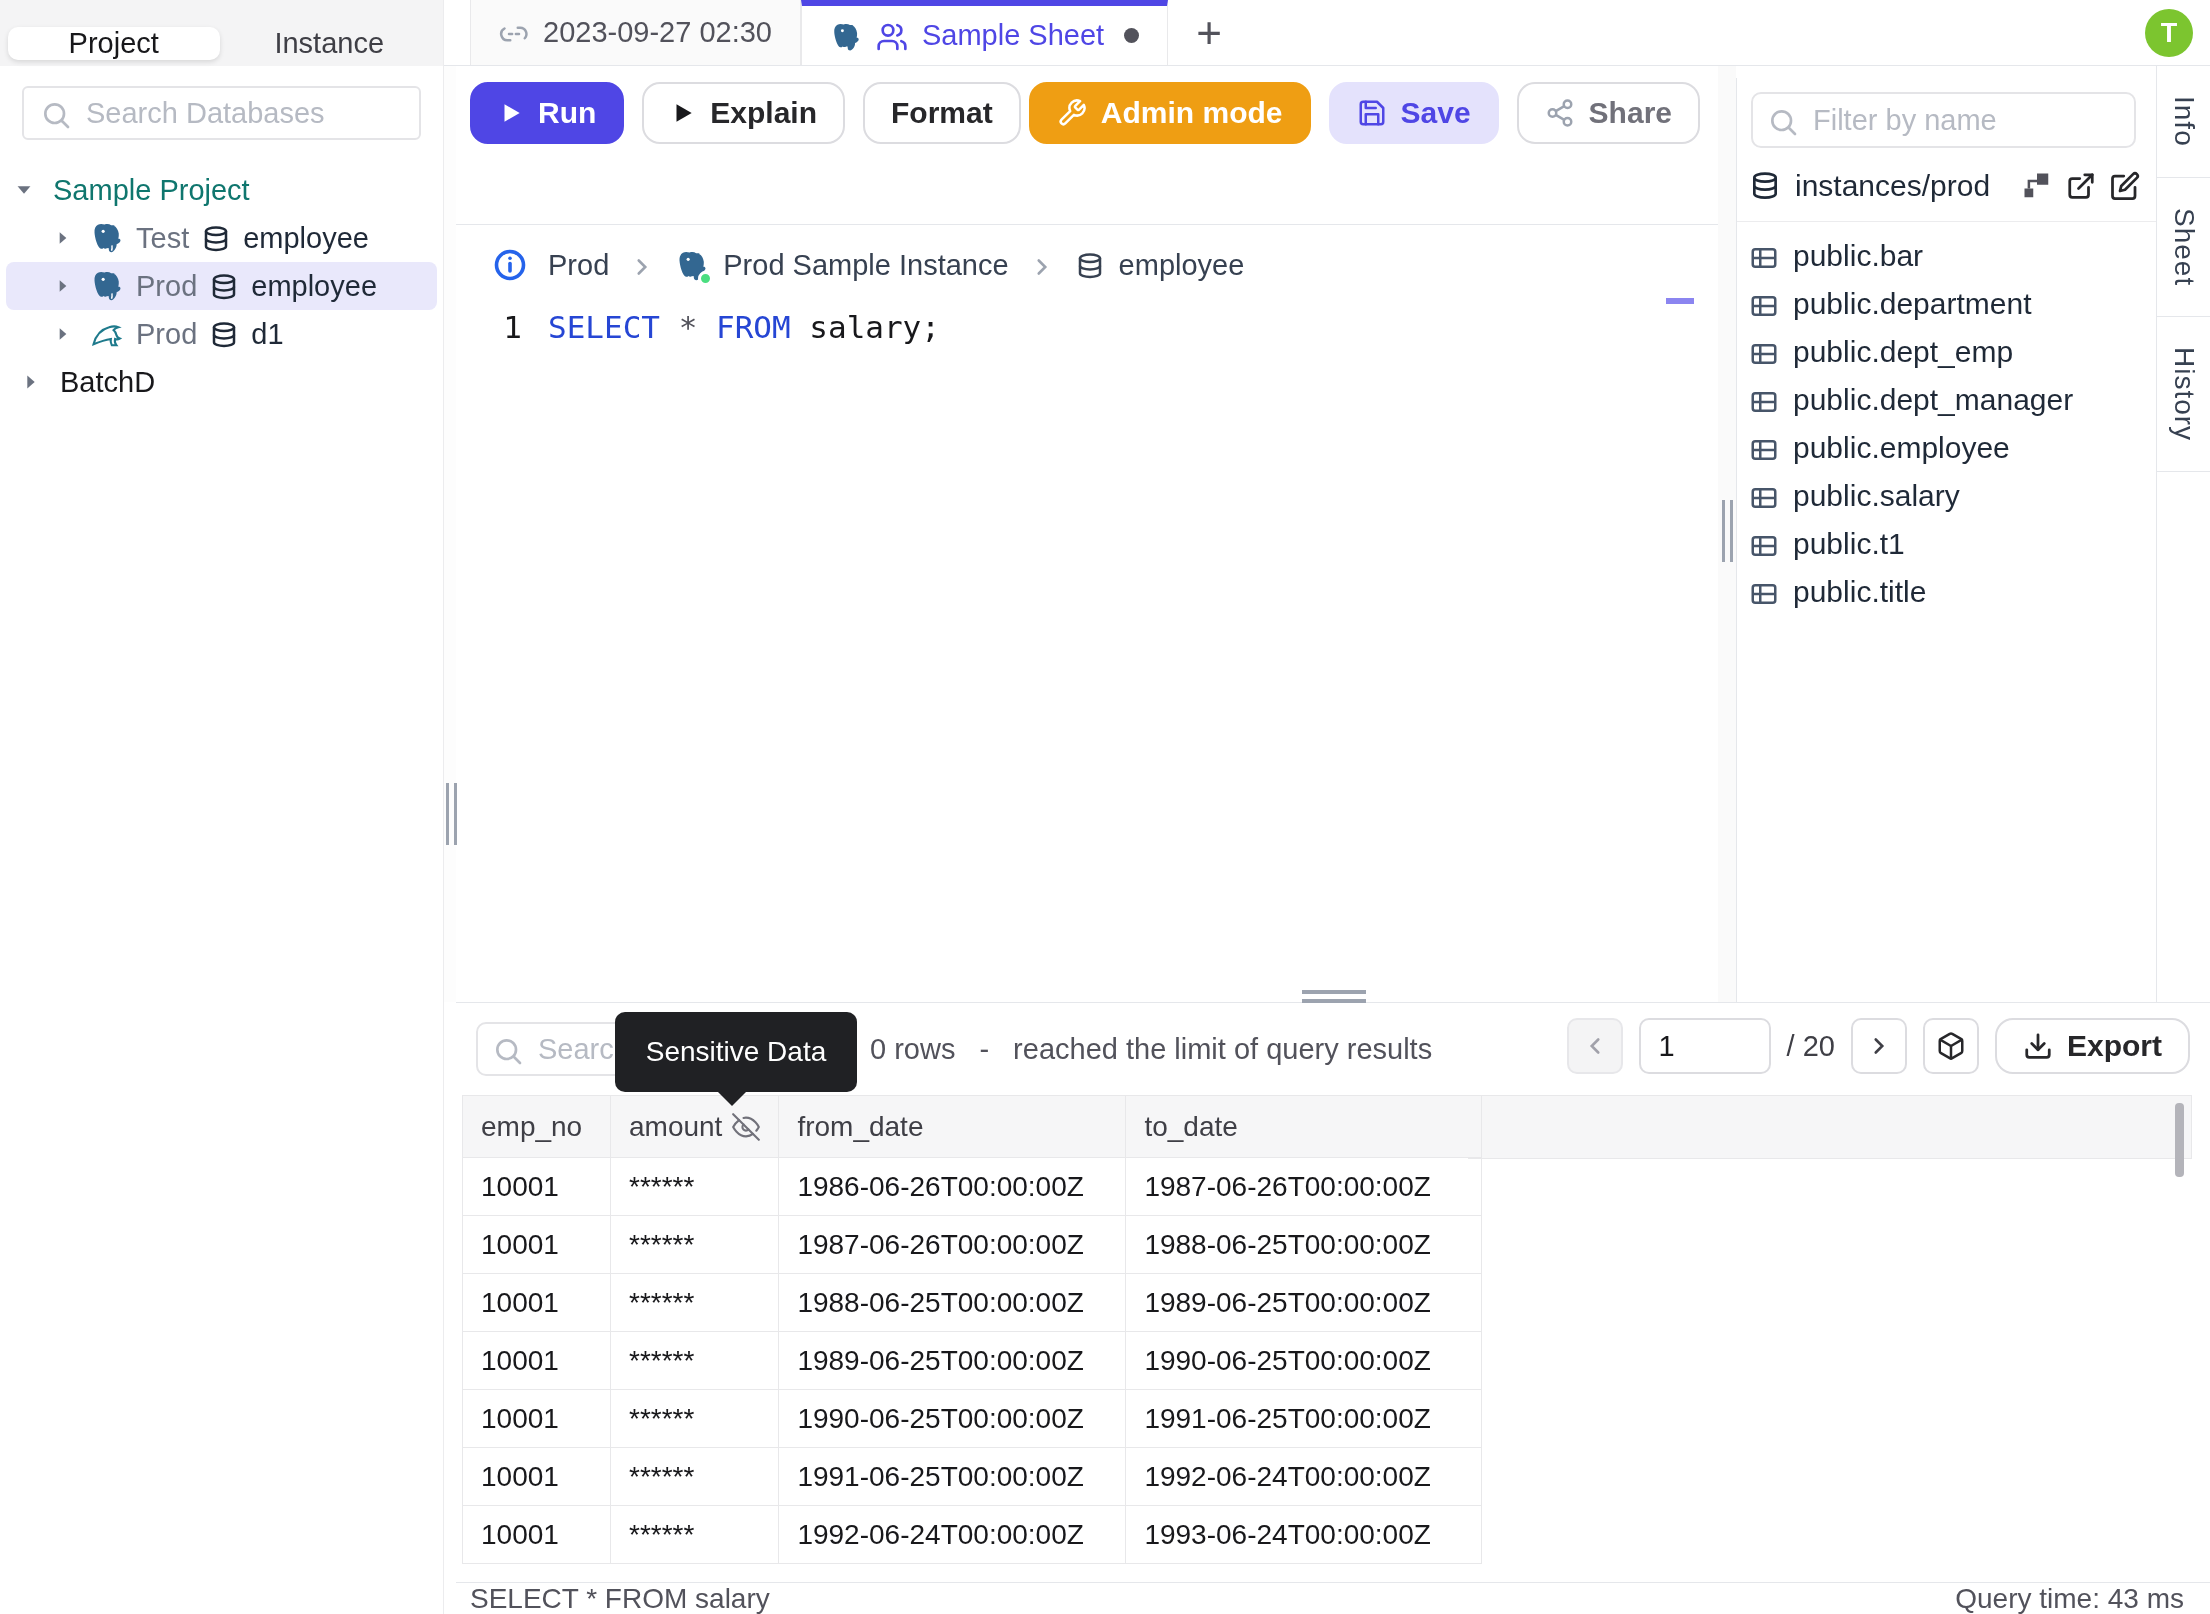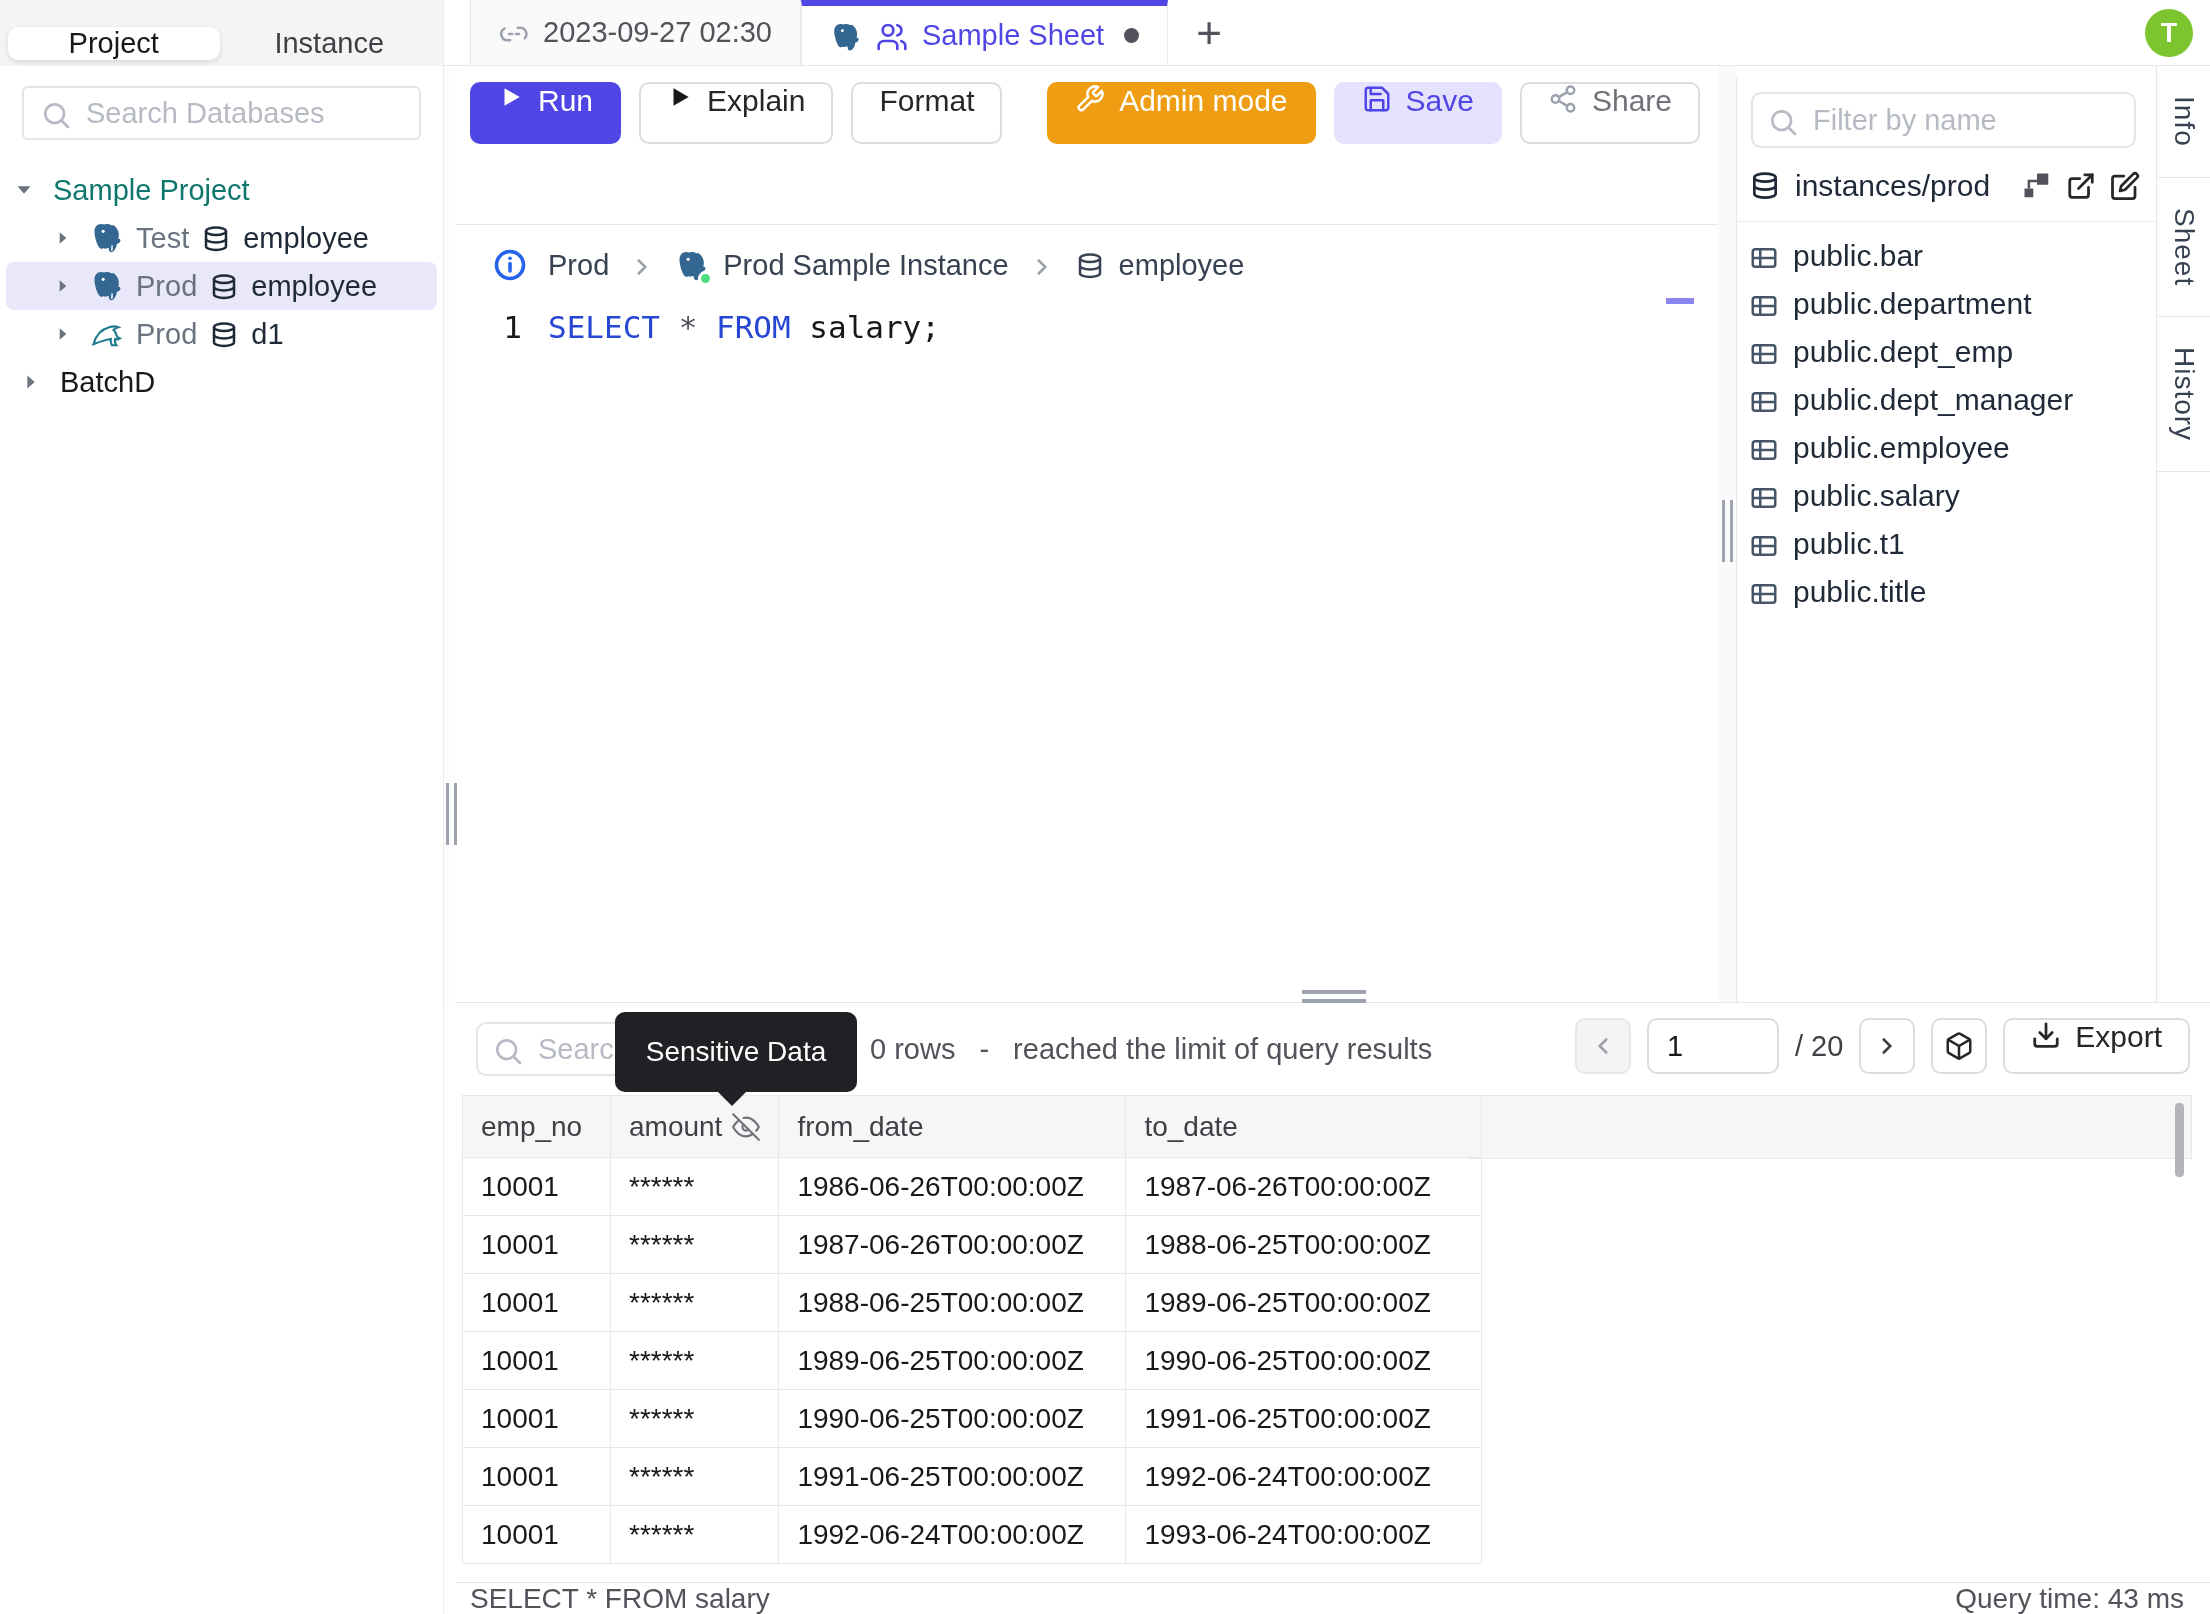--- a/index.html
+++ b/index.html
@@ -34,21 +34,21 @@
   .tabs-area { display:flex; align-items:stretch; margin-left:26px; }
   .ed-tab { display:flex; align-items:center; gap:14px; padding:0 28px; font-size:29px; color:#52525b; background:#fafafa; border-right:1px solid #e9e9eb; border-left:1px solid #e9e9eb; cursor:pointer; }
   .ed-tab.active { background:#fff; color:#4f46e5; border-top:6px solid #4f46e5; }
   .tab-dot { width:15px; height:15px; border-radius:50%; background:#52525b; margin-left:6px; }
   .tab-add { display:flex; align-items:center; padding:0 28px; font-size:44px; color:#52525b; font-weight:300; cursor:pointer; }
   .avatar { position:absolute; right:17px; top:9px; width:48px; height:48px; border-radius:50%; background:#7cc52f; color:#fff; display:flex; align-items:center; justify-content:center; font-size:27px; font-weight:bold; cursor:pointer; }
 
   
   .editor-col { position:absolute; left:456px; top:66px; width:1262px; height:936px; background:#fff; }
   .toolbar { display:flex; align-items:center; padding:16px 18px 14px 14px; }
-  .btn { display:inline-flex; align-items:flex-start; justify-content:center; gap:14px; height:62px; padding:0 26px; border:2px solid #dcdce0; border-radius:10px; background:#fff; font-size:30px; color:#27272a; cursor:pointer; white-space:nowrap; }
+  .btn { display:inline-flex; align-items:center; justify-content:center; gap:14px; height:62px; padding:0 26px; border:2px solid #dcdce0; border-radius:18px; background:#fff; font-size:30px; color:#27272a; cursor:pointer; white-space:nowrap;font-weight:bold; }
   .btn + .btn { margin-left:18px; }
   .btn.primary { background:#4f46e5; border-color:#4f46e5; color:#fff; }
   .btn.admin { background:#ef9e13; border-color:#ef9e13; color:#fff; }
   .btn.save { background:#e4e2fc; border-color:#e4e2fc; color:#4f46e5; }
   .btn.share { color:#71717a; }
   .toolbar-spacer { flex:1; }
 
   .editor-box { position:absolute; left:0; top:158px; width:1262px; height:778px; border-top:1px solid #e5e7eb; }
   .breadcrumb { display:flex; align-items:center; gap:20px; padding:22px 0 0 36px; font-size:29px; color:#374151; }
   .crumb { display:flex; align-items:center; gap:14px; }

